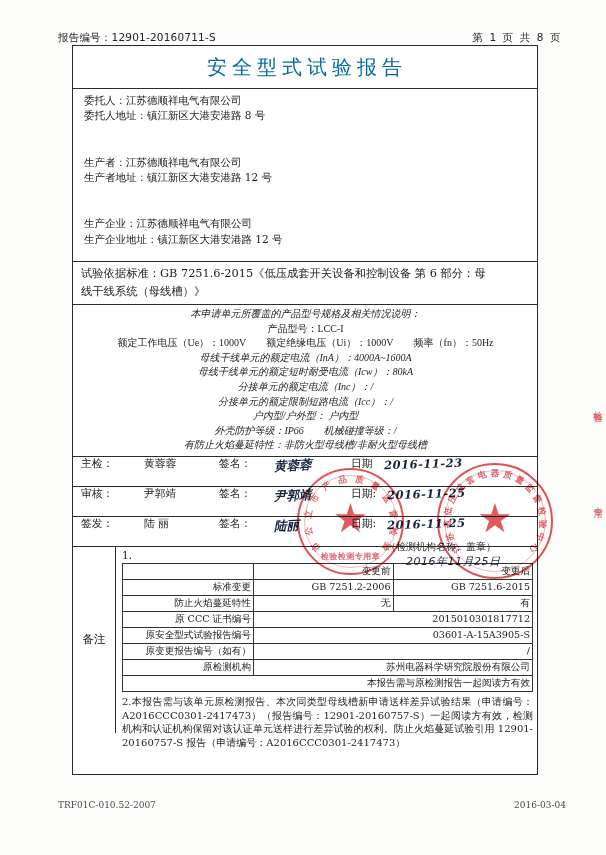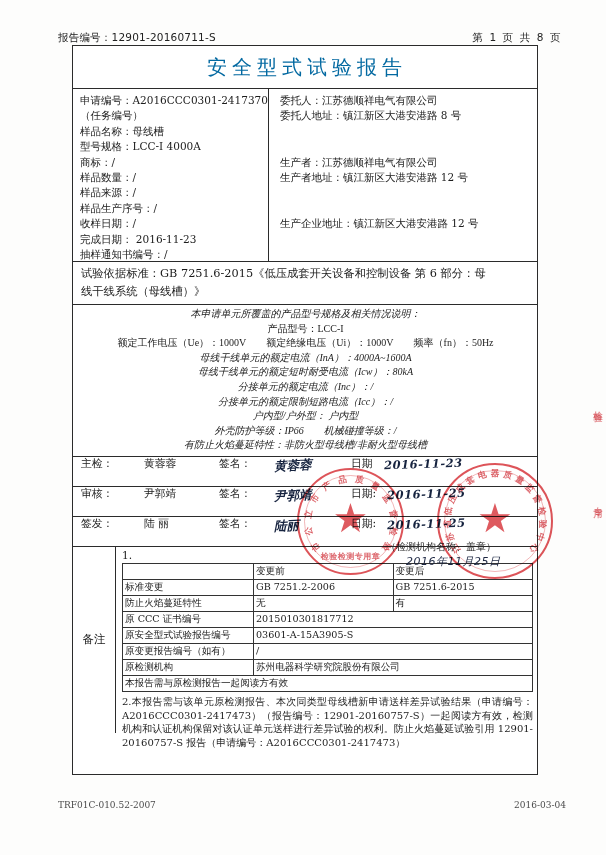--- a/index.html
+++ b/index.html
@@ -162,21 +162,21 @@
   table.chg {
     border-collapse: collapse;
     width: 100%;
     margin-top: 1px;
     font-family: "DejaVu Serif", "Liberation Serif", serif;
   }
   table.chg td {
     border: 1px solid #333;
     font-size: 9.6px;
     height: 15px;
-    text-align: left;
+    text-align: right;
     padding: 0 2px;
     line-height: 12px;
   }
   table.chg td.lbl { width: 126px; }
 
   .rm-p {
     font-size: 10px;
     line-height: 13.6px;
     margin-top: 3px;
     font-family: "DejaVu Serif", "Liberation Serif", serif;
@@ -269,42 +269,30 @@
   <div class="hdr">
     <span>报告编号：12901-20160711-S</span>
     <span class="pages">第 1 页   共 8 页</span>
   </div>
 
   <div class="frame">
 
     <div class="title">安全型式试验报告</div>
 
     <div class="info">
-      <div class="col-l">
-        <div class="ln">申请编号：A2016CCC0301-2417370</div>
-        <div class="ln">（任务编号）</div>
-        <div class="ln">样品名称：母线槽</div>
-        <div class="ln">型号规格：LCC-I  4000A</div>
-        <div class="ln">商标：/</div>
-        <div class="ln">样品数量：/</div>
-        <div class="ln">样品来源：/</div>
-        <div class="ln">样品生产序号：/</div>
-        <div class="ln">收样日期：/</div>
-        <div class="ln">完成日期： 2016-11-23</div>
-        <div class="ln">抽样通知书编号：/</div>
-      </div>
       <div class="col-r">
         <div class="ln">委托人：江苏德顺祥电气有限公司</div>
         <div class="ln">委托人地址：镇江新区大港安港路 8 号</div>
         <div class="ln sp"></div>
         <div class="ln sp"></div>
         <div class="ln">生产者：江苏德顺祥电气有限公司</div>
         <div class="ln">生产者地址：镇江新区大港安港路 12 号</div>
         <div class="ln sp"></div>
         <div class="ln sp"></div>
+        <div class="ln">生产企业：江苏德顺祥电气有限公司</div>
         <div class="ln">生产企业地址：镇江新区大港安港路 12 号</div>
       </div>
     </div>
 
     <div class="rowstd">
       <div>试验依据标准：GB 7251.6-2015《低压成套开关设备和控制设备  第 6 部分：母</div>
       <div>线干线系统（母线槽）》</div>
     </div>
 
 

